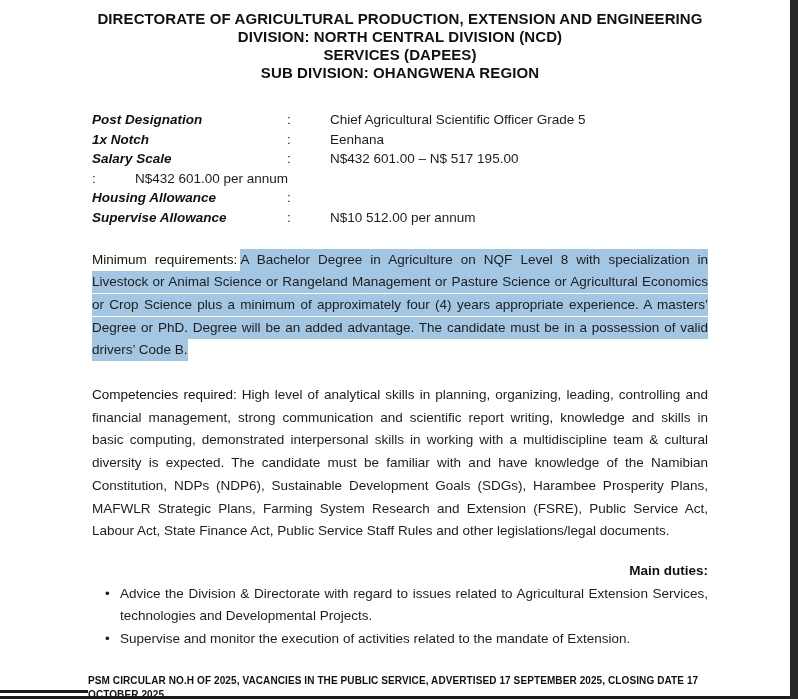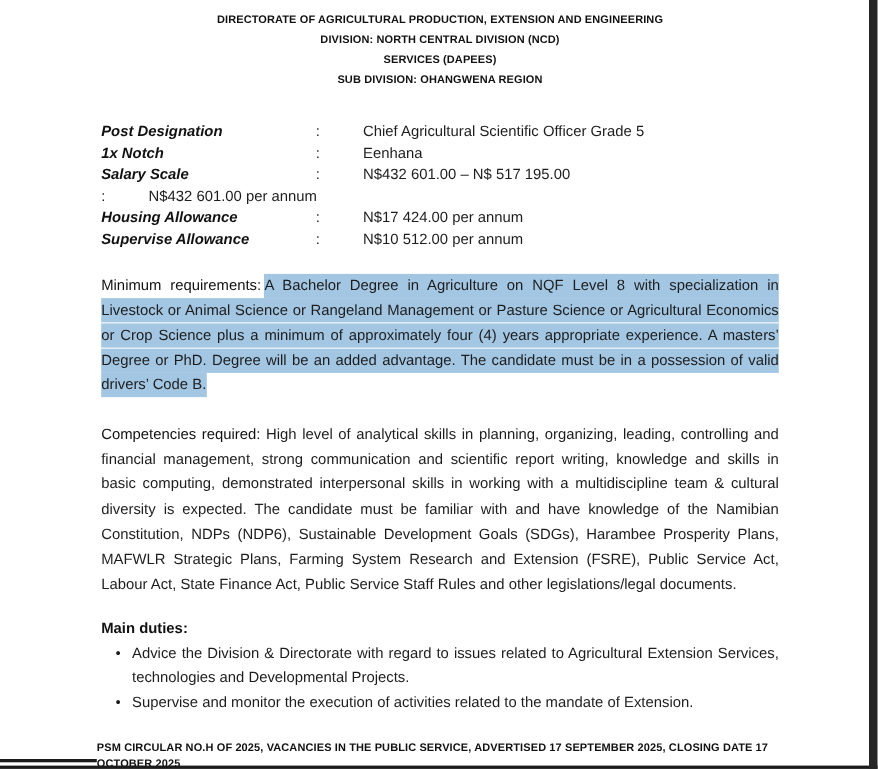--- a/index.html
+++ b/index.html
@@ -16,21 +16,21 @@
     position: absolute;
     left: 92px;
     top: 0;
     width: 616px;
   }
   
   .doc-header {
     margin-top: 10px;
     text-align: center;
     font-weight: bold;
-    font-size: 10px;
+    font-size: 15px;
     line-height: 18px;
     color: #111111;
     letter-spacing: 0.1px;
   }
   
   .details {
     margin-top: 28px;
     font-size: 13.5px;
     line-height: 19.6px;
   }
@@ -52,20 +52,21 @@
     padding: 3px 0 4px 0;
     margin-left: 3px;
   }
   
   .duties { margin-top: 17px; }
   .duties-label {
     font-weight: bold;
     color: #111111;
     font-size: 13.5px;
     line-height: 22.7px;
+    text-align: right;
   }
   .duties-list { margin: 0; padding: 0; list-style: none; }
   .duties-list li {
     position: relative;
     padding-left: 28px;
     text-align: justify;
     font-size: 13.5px;
     line-height: 22.7px;
   }
   .bullet { position: absolute; left: 13px; top: 0; }
@@ -130,21 +131,20 @@
         <span class="details-sep">:</span>
         <span class="details-value">N$432 601.00 – N$ 517 195.00</span>
       </div>
       <div class="details-row">
         <span class="details-sep">:</span>
         <span class="details-value">N$432 601.00 per annum</span>
       </div>
       <div class="details-row">
         <span class="details-label">Housing Allowance</span>
         <span class="details-sep">:</span>
-        <span class="details-value">N$17 424.00 per annum</span>
       </div>
       <div class="details-row">
         <span class="details-label">Supervise Allowance</span>
         <span class="details-sep">:</span>
         <span class="details-value">N$10 512.00 per annum</span>
       </div>
     </div>
 
     <div class="para minreq"><span class="section-label">Minimum requirements</span><span>:</span><span class="hl">A Bachelor Degree in Agriculture on NQF Level 8 with specialization in Livestock or Animal Science or Rangeland Management or Pasture Science or Agricultural Economics or Crop Science plus a minimum of approximately four (4) years appropriate experience. A masters’ Degree or PhD. Degree will be an added advantage. The candidate must be in a possession of valid drivers’ Code B.</span></div>
 

